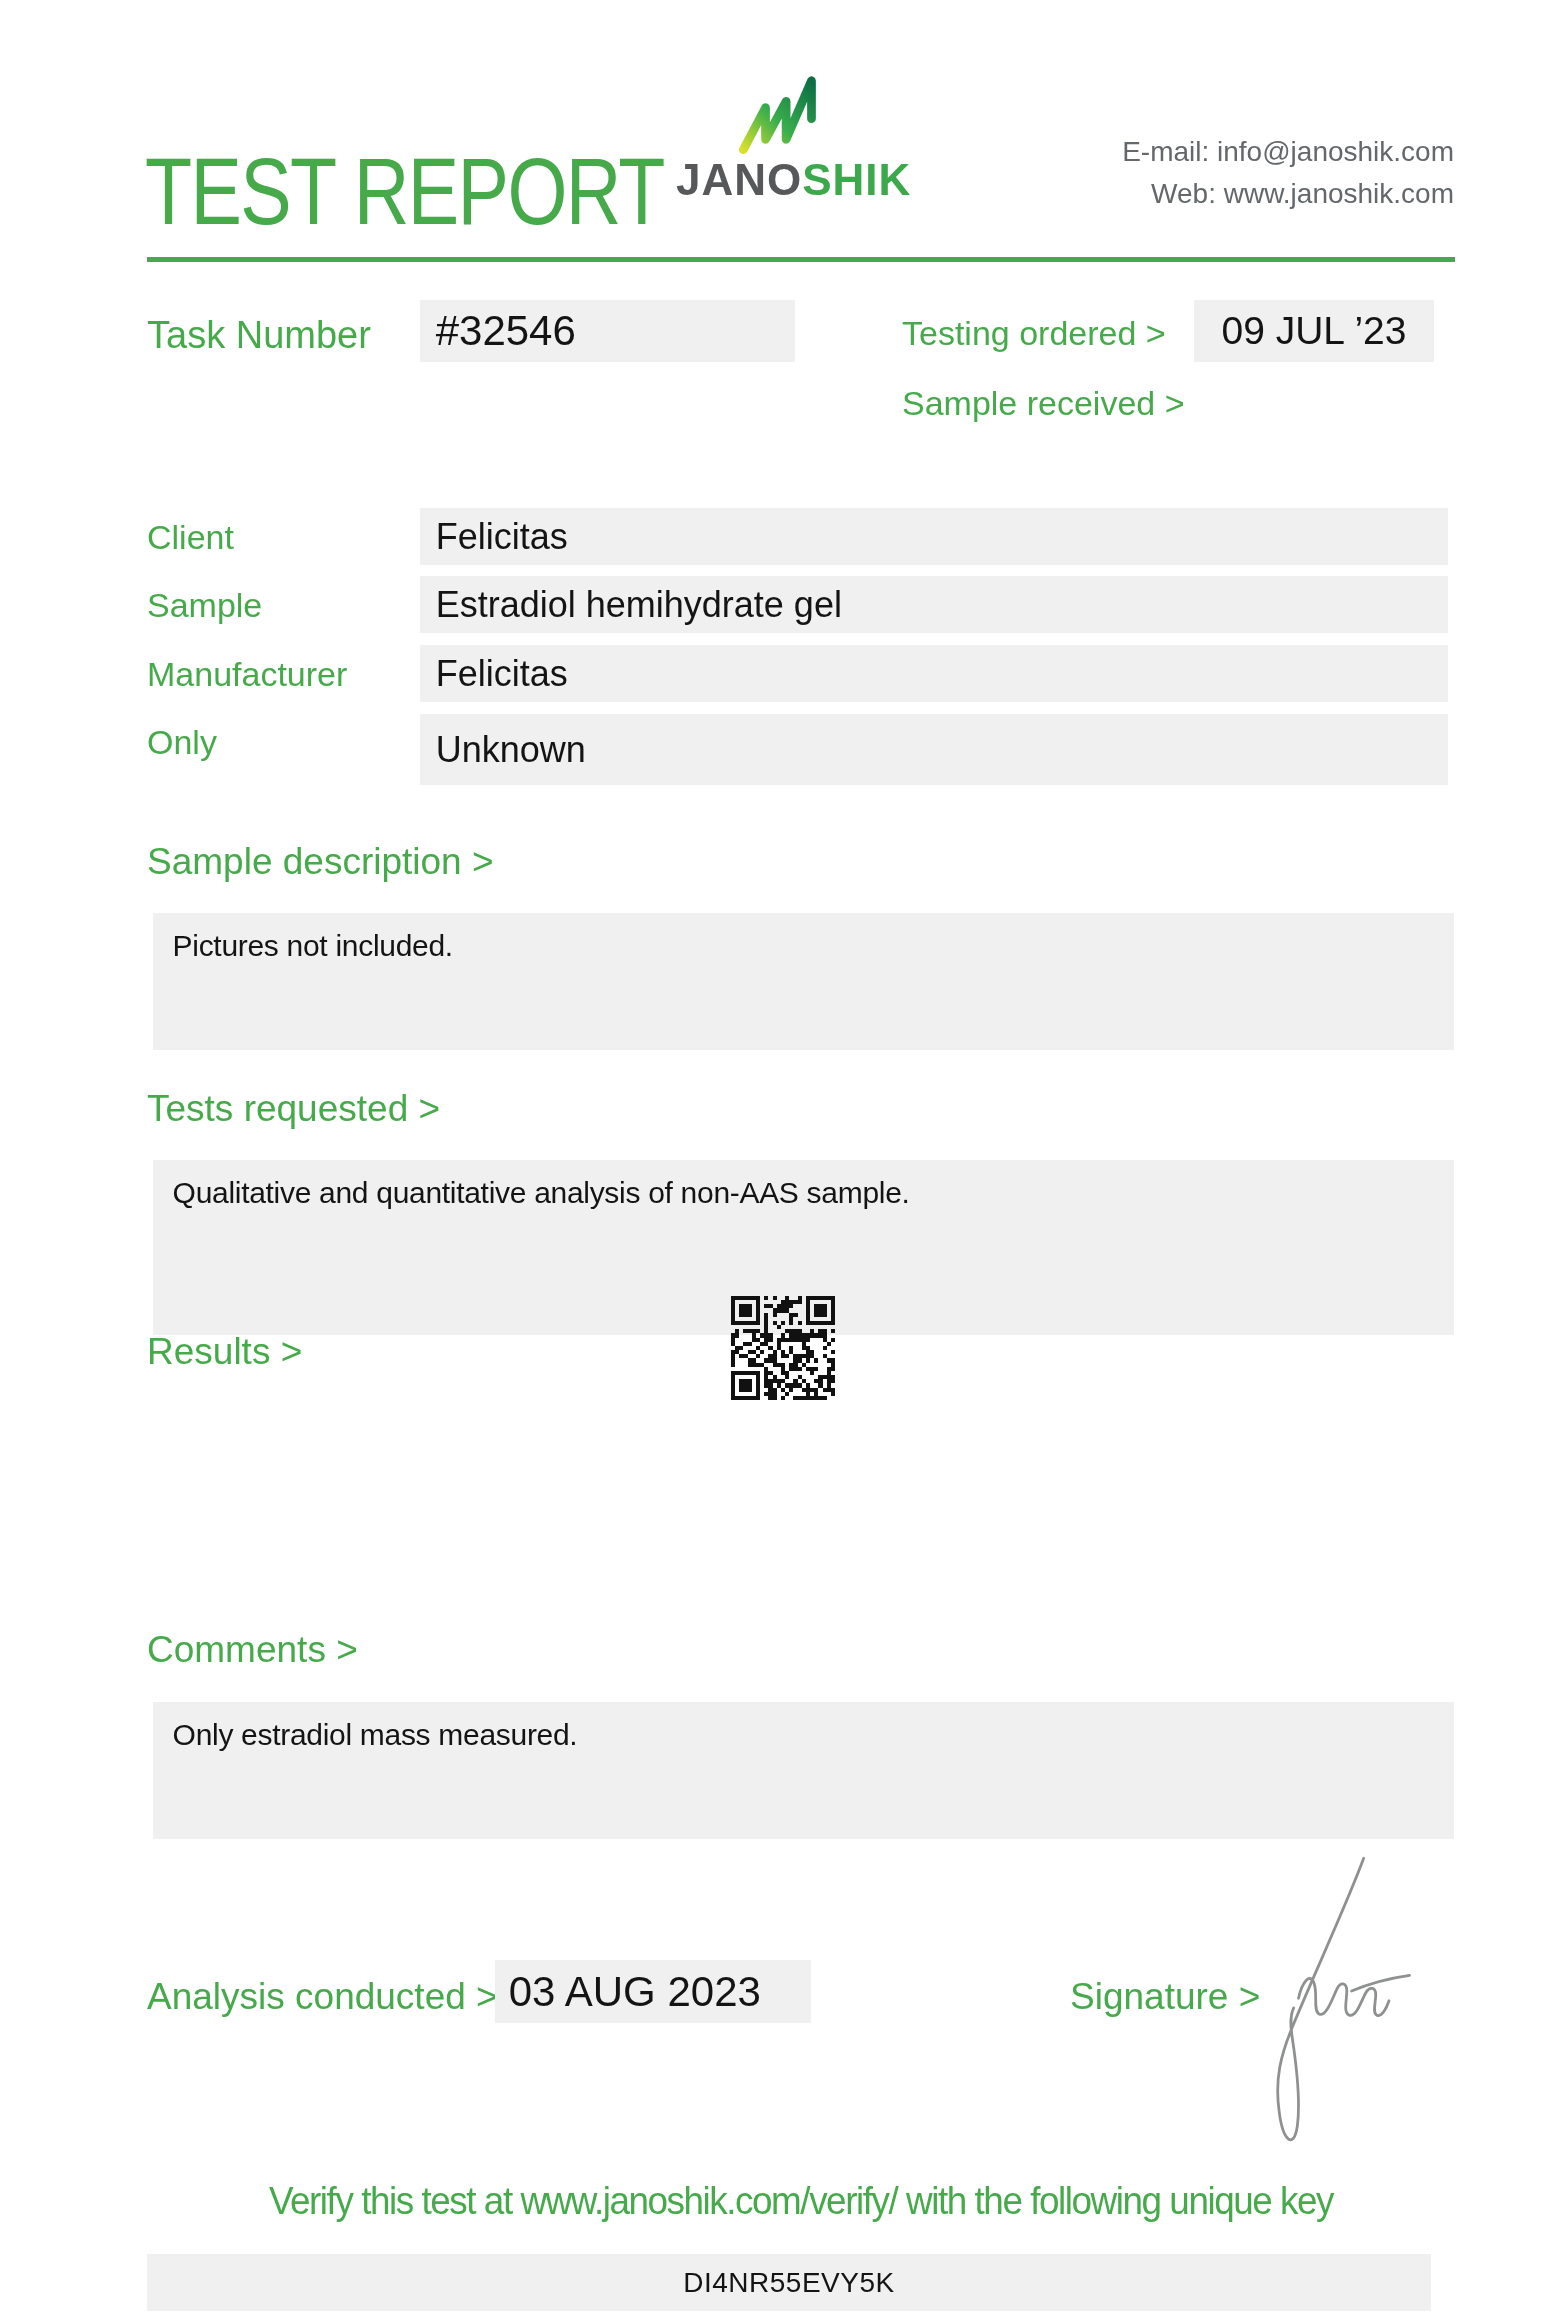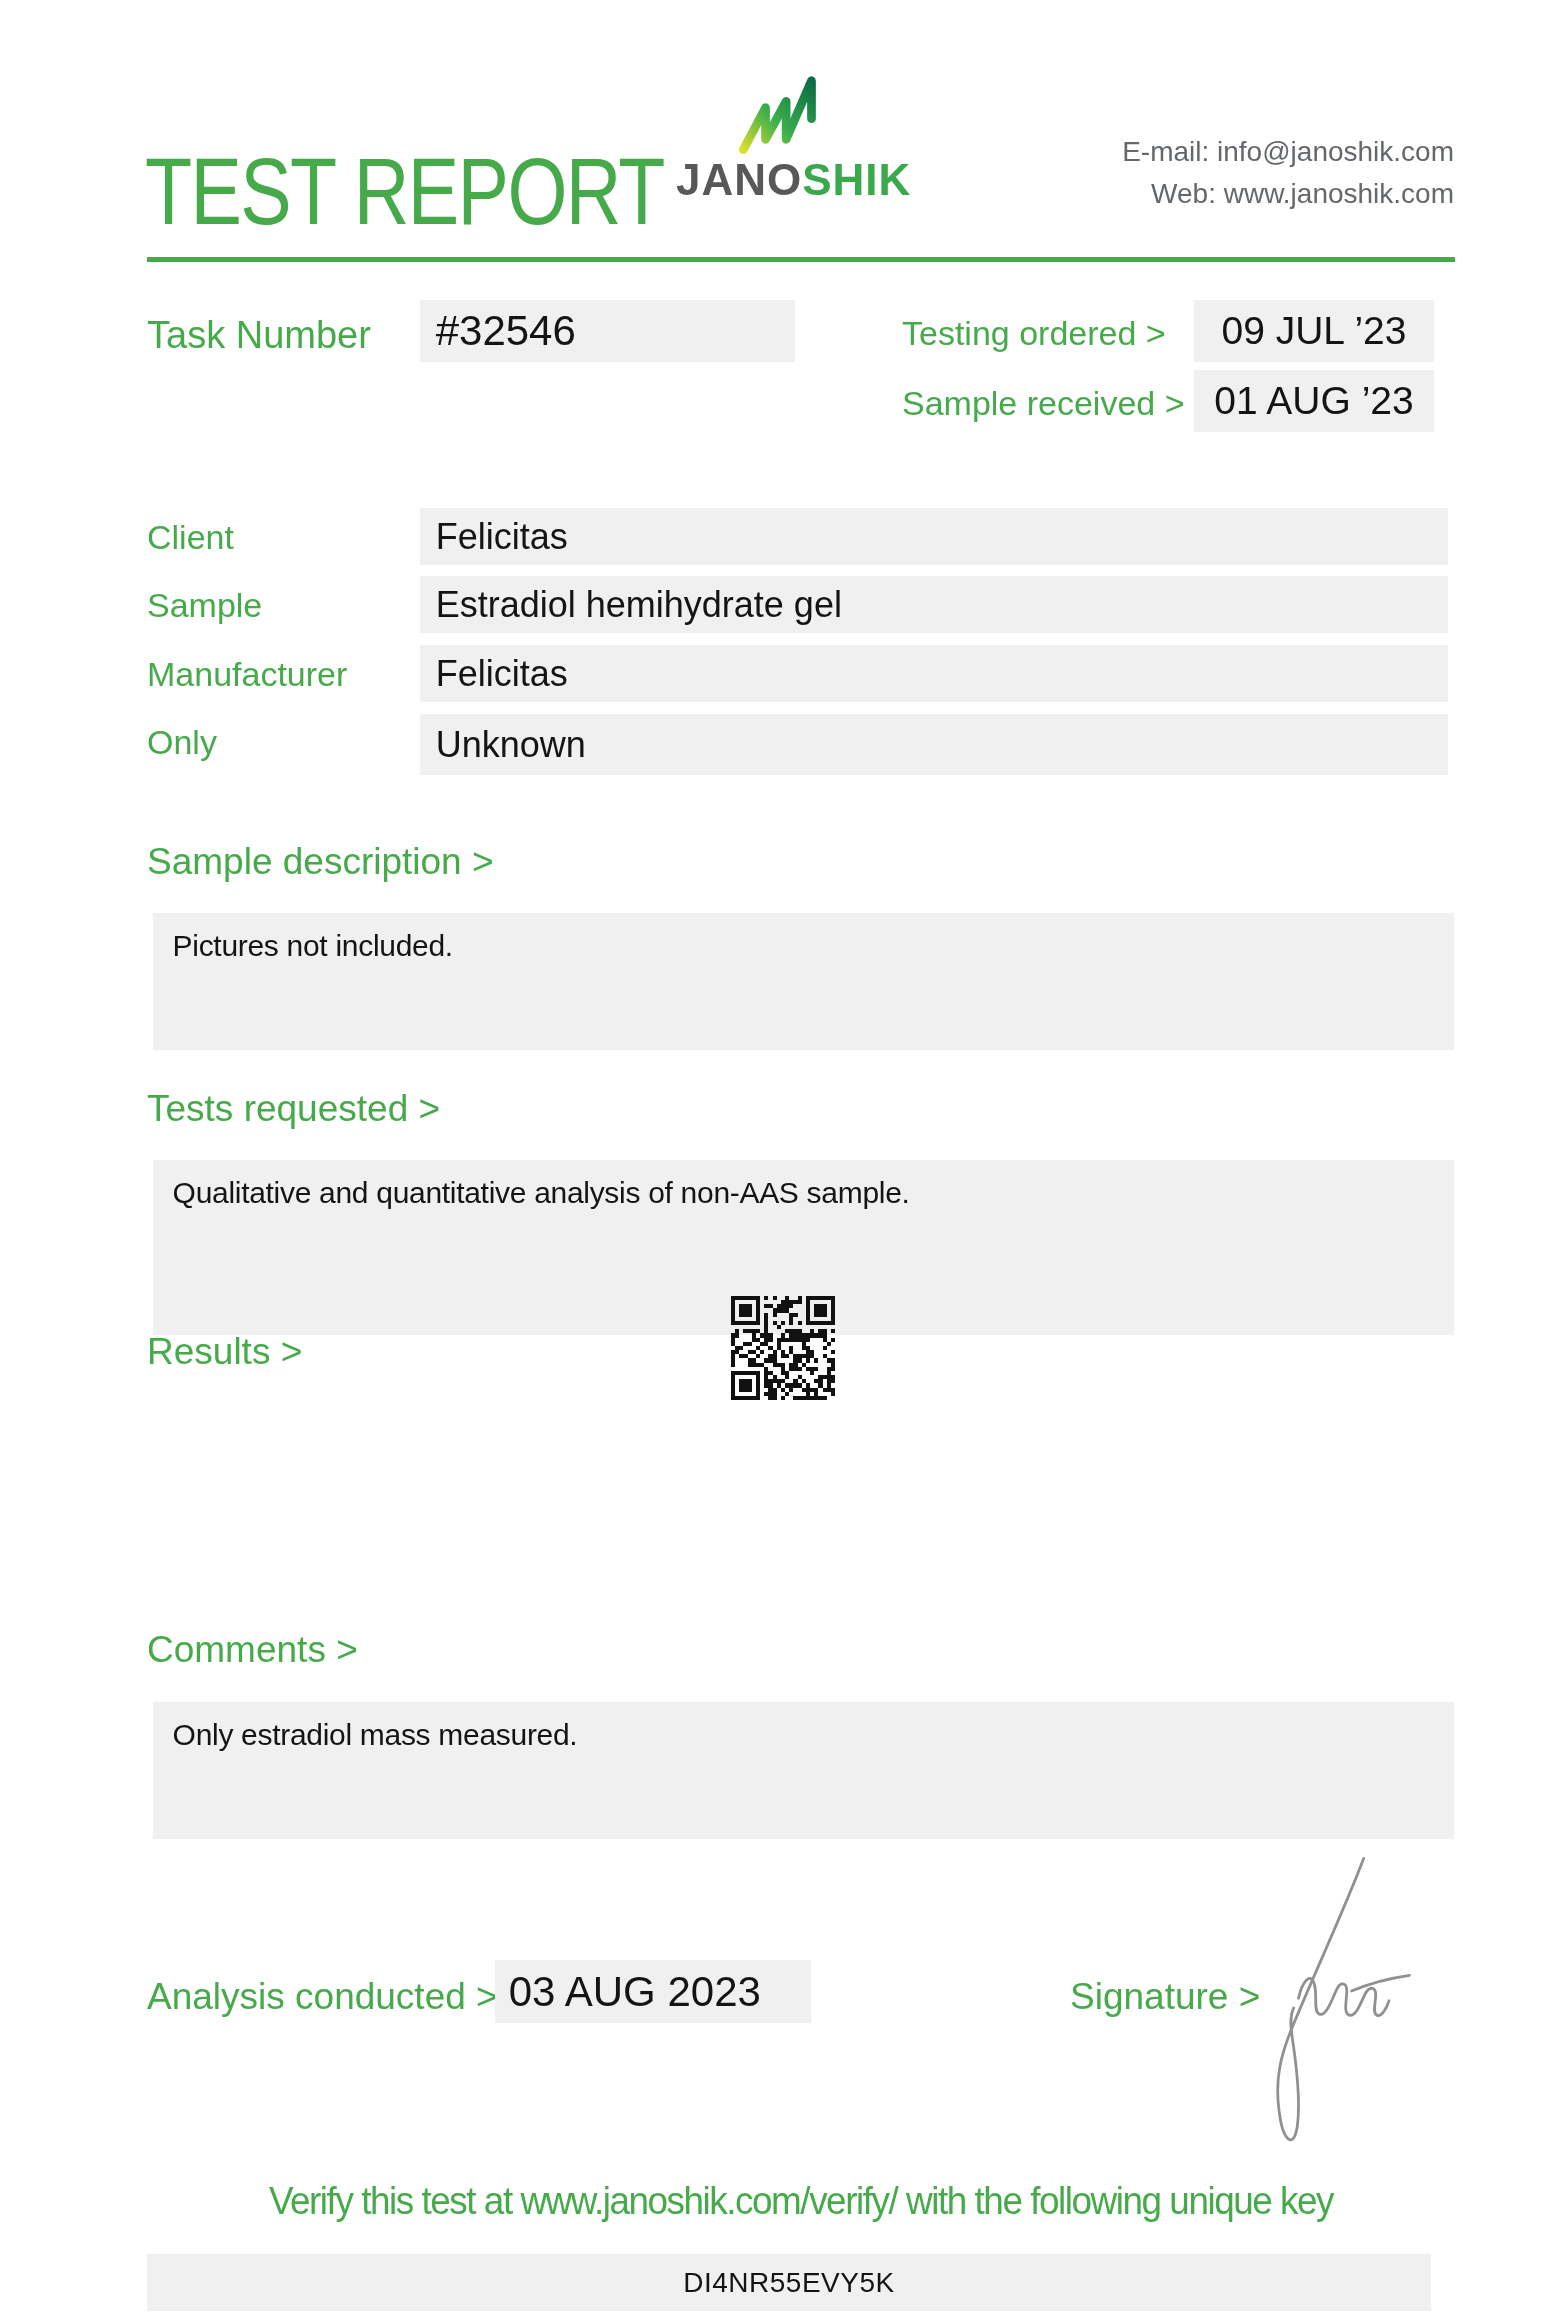--- a/index.html
+++ b/index.html
@@ -95,33 +95,32 @@
 
   <div class="rule"></div>
 
   <div class="task-label">Task Number</div>
   <div class="gbox task-box">#32546</div>
 
   <div class="lbl" style="left:902px; top:314px;">Testing ordered  &gt;</div>
   <div class="gbox date-box" style="top:300px;">09 JUL ’23</div>
 
   <div class="lbl" style="left:902px; top:384px;">Sample received &gt;</div>
-  <div class="gbox date-box" style="top:370px;">01 AUG ’23</div>
 
   <div class="lbl" style="left:147px; top:518px;">Client</div>
   <div class="gbox value" style="left:420px; top:508px; width:1028px; height:57px;">Felicitas</div>
 
   <div class="lbl" style="left:147px; top:586px;">Sample</div>
   <div class="gbox value" style="left:420px; top:576px; width:1028px; height:57px;">Estradiol hemihydrate gel</div>
 
   <div class="lbl" style="left:147px; top:655px;text-align:center;">Manufacturer</div>
   <div class="gbox value" style="left:420px; top:645px; width:1028px; height:57px;">Felicitas</div>
 
   <div class="lbl" style="left:147px; top:723px;">Only</div>
-  <div class="gbox value" style="left:420px; top:714px; width:1028px; height:61px;">Unknown</div>
+  <div class="gbox value" style="left:420px; top:714px; width:1028px; height:71px;">Unknown</div>
 
   <div class="heading" style="top:841px;">Sample description &gt;</div>
   <div class="textbox" style="top:913px;">Pictures not included.</div>
 
   <div class="heading" style="top:1088px;">Tests requested &gt;</div>
   <div class="textbox" style="top:1160px; height:175px;">Qualitative and quantitative analysis of non-AAS sample.</div>
 
   <div class="heading" style="top:1331px;">Results &gt;</div>
   <div class="qr"><svg viewBox="0 0 25 25" width="100%" height="100%" shape-rendering="crispEdges">
         <path d="M0 0h1v1h-1zM1 0h1v1h-1zM2 0h1v1h-1zM3 0h1v1h-1zM4 0h1v1h-1zM5 0h1v1h-1zM6 0h1v1h-1zM8 0h1v1h-1zM10 0h1v1h-1zM13 0h1v1h-1zM16 0h1v1h-1zM18 0h1v1h-1zM19 0h1v1h-1zM20 0h1v1h-1zM21 0h1v1h-1zM22 0h1v1h-1zM23 0h1v1h-1zM24 0h1v1h-1zM0 1h1v1h-1zM6 1h1v1h-1zM12 1h1v1h-1zM13 1h1v1h-1zM14 1h1v1h-1zM15 1h1v1h-1zM16 1h1v1h-1zM18 1h1v1h-1zM24 1h1v1h-1zM0 2h1v1h-1zM2 2h1v1h-1zM3 2h1v1h-1zM4 2h1v1h-1zM6 2h1v1h-1zM8 2h1v1h-1zM9 2h1v1h-1zM11 2h1v1h-1zM12 2h1v1h-1zM13 2h1v1h-1zM14 2h1v1h-1zM18 2h1v1h-1zM20 2h1v1h-1zM21 2h1v1h-1zM22 2h1v1h-1zM24 2h1v1h-1zM0 3h1v1h-1zM2 3h1v1h-1zM3 3h1v1h-1zM4 3h1v1h-1zM6 3h1v1h-1zM10 3h1v1h-1zM11 3h1v1h-1zM12 3h1v1h-1zM13 3h1v1h-1zM18 3h1v1h-1zM20 3h1v1h-1zM21 3h1v1h-1zM22 3h1v1h-1zM24 3h1v1h-1zM0 4h1v1h-1zM2 4h1v1h-1zM3 4h1v1h-1zM4 4h1v1h-1zM6 4h1v1h-1zM8 4h1v1h-1zM10 4h1v1h-1zM14 4h1v1h-1zM15 4h1v1h-1zM18 4h1v1h-1zM20 4h1v1h-1zM21 4h1v1h-1zM22 4h1v1h-1zM24 4h1v1h-1zM0 5h1v1h-1zM6 5h1v1h-1zM8 5h1v1h-1zM14 5h1v1h-1zM18 5h1v1h-1zM24 5h1v1h-1zM0 6h1v1h-1zM1 6h1v1h-1zM2 6h1v1h-1zM3 6h1v1h-1zM4 6h1v1h-1zM5 6h1v1h-1zM6 6h1v1h-1zM8 6h1v1h-1zM10 6h1v1h-1zM12 6h1v1h-1zM14 6h1v1h-1zM16 6h1v1h-1zM18 6h1v1h-1zM19 6h1v1h-1zM20 6h1v1h-1zM21 6h1v1h-1zM22 6h1v1h-1zM23 6h1v1h-1zM24 6h1v1h-1zM8 7h1v1h-1zM11 7h1v1h-1zM1 8h1v1h-1zM3 8h1v1h-1zM4 8h1v1h-1zM5 8h1v1h-1zM6 8h1v1h-1zM8 8h1v1h-1zM13 8h1v1h-1zM14 8h1v1h-1zM15 8h1v1h-1zM16 8h1v1h-1zM19 8h1v1h-1zM21 8h1v1h-1zM22 8h1v1h-1zM24 8h1v1h-1zM0 9h1v1h-1zM1 9h1v1h-1zM5 9h1v1h-1zM7 9h1v1h-1zM8 9h1v1h-1zM9 9h1v1h-1zM12 9h1v1h-1zM14 9h1v1h-1zM15 9h1v1h-1zM16 9h1v1h-1zM17 9h1v1h-1zM18 9h1v1h-1zM19 9h1v1h-1zM20 9h1v1h-1zM21 9h1v1h-1zM22 9h1v1h-1zM0 10h1v1h-1zM5 10h1v1h-1zM6 10h1v1h-1zM8 10h1v1h-1zM9 10h1v1h-1zM11 10h1v1h-1zM12 10h1v1h-1zM13 10h1v1h-1zM14 10h1v1h-1zM15 10h1v1h-1zM16 10h1v1h-1zM17 10h1v1h-1zM18 10h1v1h-1zM22 10h1v1h-1zM24 10h1v1h-1zM0 11h1v1h-1zM3 11h1v1h-1zM4 11h1v1h-1zM7 11h1v1h-1zM8 11h1v1h-1zM11 11h1v1h-1zM17 11h1v1h-1zM23 11h1v1h-1zM1 12h1v1h-1zM2 12h1v1h-1zM6 12h1v1h-1zM9 12h1v1h-1zM11 12h1v1h-1zM14 12h1v1h-1zM17 12h1v1h-1zM18 12h1v1h-1zM22 12h1v1h-1zM0 13h1v1h-1zM1 13h1v1h-1zM4 13h1v1h-1zM5 13h1v1h-1zM7 13h1v1h-1zM10 13h1v1h-1zM12 13h1v1h-1zM14 13h1v1h-1zM18 13h1v1h-1zM19 13h1v1h-1zM24 13h1v1h-1zM0 14h1v1h-1zM2 14h1v1h-1zM3 14h1v1h-1zM6 14h1v1h-1zM9 14h1v1h-1zM10 14h1v1h-1zM12 14h1v1h-1zM13 14h1v1h-1zM15 14h1v1h-1zM16 14h1v1h-1zM17 14h1v1h-1zM18 14h1v1h-1zM19 14h1v1h-1zM22 14h1v1h-1zM0 15h1v1h-1zM4 15h1v1h-1zM5 15h1v1h-1zM8 15h1v1h-1zM9 15h1v1h-1zM10 15h1v1h-1zM15 15h1v1h-1zM16 15h1v1h-1zM18 15h1v1h-1zM20 15h1v1h-1zM23 15h1v1h-1zM24 15h1v1h-1zM0 16h1v1h-1zM4 16h1v1h-1zM5 16h1v1h-1zM6 16h1v1h-1zM7 16h1v1h-1zM10 16h1v1h-1zM11 16h1v1h-1zM12 16h1v1h-1zM14 16h1v1h-1zM15 16h1v1h-1zM17 16h1v1h-1zM24 16h1v1h-1zM8 17h1v1h-1zM12 17h1v1h-1zM14 17h1v1h-1zM15 17h1v1h-1zM16 17h1v1h-1zM18 17h1v1h-1zM19 17h1v1h-1zM20 17h1v1h-1zM23 17h1v1h-1zM24 17h1v1h-1zM0 18h1v1h-1zM1 18h1v1h-1zM2 18h1v1h-1zM3 18h1v1h-1zM4 18h1v1h-1zM5 18h1v1h-1zM6 18h1v1h-1zM8 18h1v1h-1zM9 18h1v1h-1zM12 18h1v1h-1zM13 18h1v1h-1zM19 18h1v1h-1zM23 18h1v1h-1zM0 19h1v1h-1zM6 19h1v1h-1zM8 19h1v1h-1zM10 19h1v1h-1zM13 19h1v1h-1zM16 19h1v1h-1zM21 19h1v1h-1zM22 19h1v1h-1zM23 19h1v1h-1zM24 19h1v1h-1zM0 20h1v1h-1zM2 20h1v1h-1zM3 20h1v1h-1zM4 20h1v1h-1zM6 20h1v1h-1zM8 20h1v1h-1zM9 20h1v1h-1zM10 20h1v1h-1zM11 20h1v1h-1zM12 20h1v1h-1zM15 20h1v1h-1zM17 20h1v1h-1zM20 20h1v1h-1zM21 20h1v1h-1zM23 20h1v1h-1zM24 20h1v1h-1zM0 21h1v1h-1zM2 21h1v1h-1zM3 21h1v1h-1zM4 21h1v1h-1zM6 21h1v1h-1zM8 21h1v1h-1zM9 21h1v1h-1zM11 21h1v1h-1zM13 21h1v1h-1zM14 21h1v1h-1zM15 21h1v1h-1zM16 21h1v1h-1zM18 21h1v1h-1zM21 21h1v1h-1zM23 21h1v1h-1zM0 22h1v1h-1zM2 22h1v1h-1zM3 22h1v1h-1zM4 22h1v1h-1zM6 22h1v1h-1zM9 22h1v1h-1zM10 22h1v1h-1zM12 22h1v1h-1zM14 22h1v1h-1zM17 22h1v1h-1zM18 22h1v1h-1zM19 22h1v1h-1zM20 22h1v1h-1zM22 22h1v1h-1zM23 22h1v1h-1zM24 22h1v1h-1zM0 23h1v1h-1zM6 23h1v1h-1zM8 23h1v1h-1zM9 23h1v1h-1zM10 23h1v1h-1zM13 23h1v1h-1zM18 23h1v1h-1zM20 23h1v1h-1zM24 23h1v1h-1zM0 24h1v1h-1zM1 24h1v1h-1zM2 24h1v1h-1zM3 24h1v1h-1zM4 24h1v1h-1zM5 24h1v1h-1zM6 24h1v1h-1zM9 24h1v1h-1zM10 24h1v1h-1zM12 24h1v1h-1zM15 24h1v1h-1zM16 24h1v1h-1zM17 24h1v1h-1zM18 24h1v1h-1zM19 24h1v1h-1zM20 24h1v1h-1zM21 24h1v1h-1zM22 24h1v1h-1z" fill="#111"></path>

